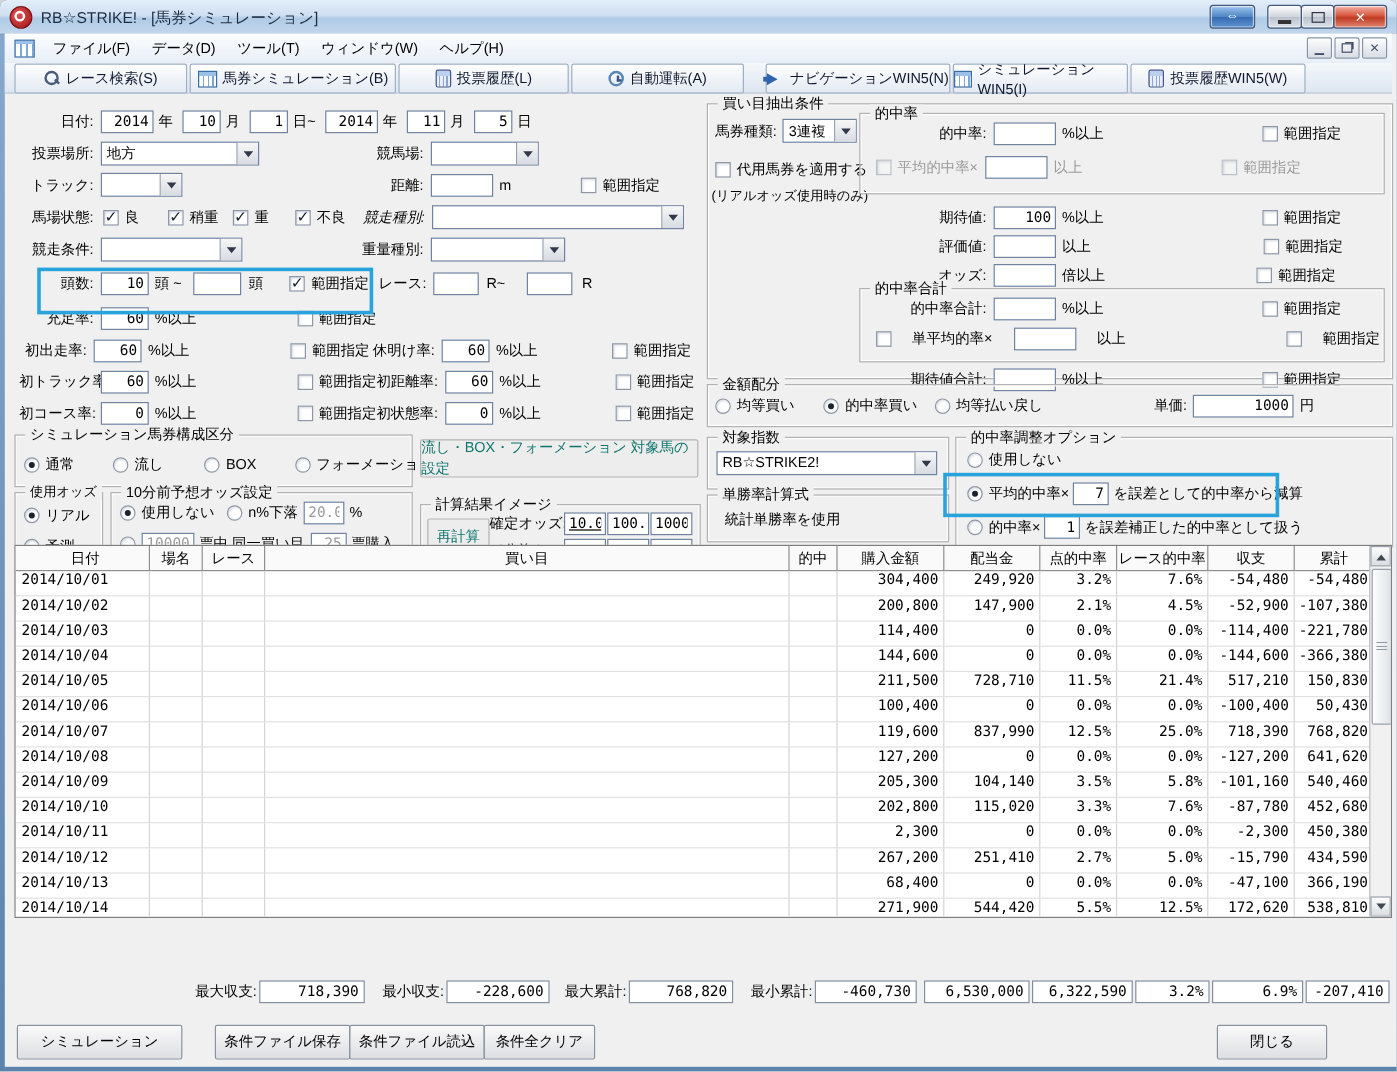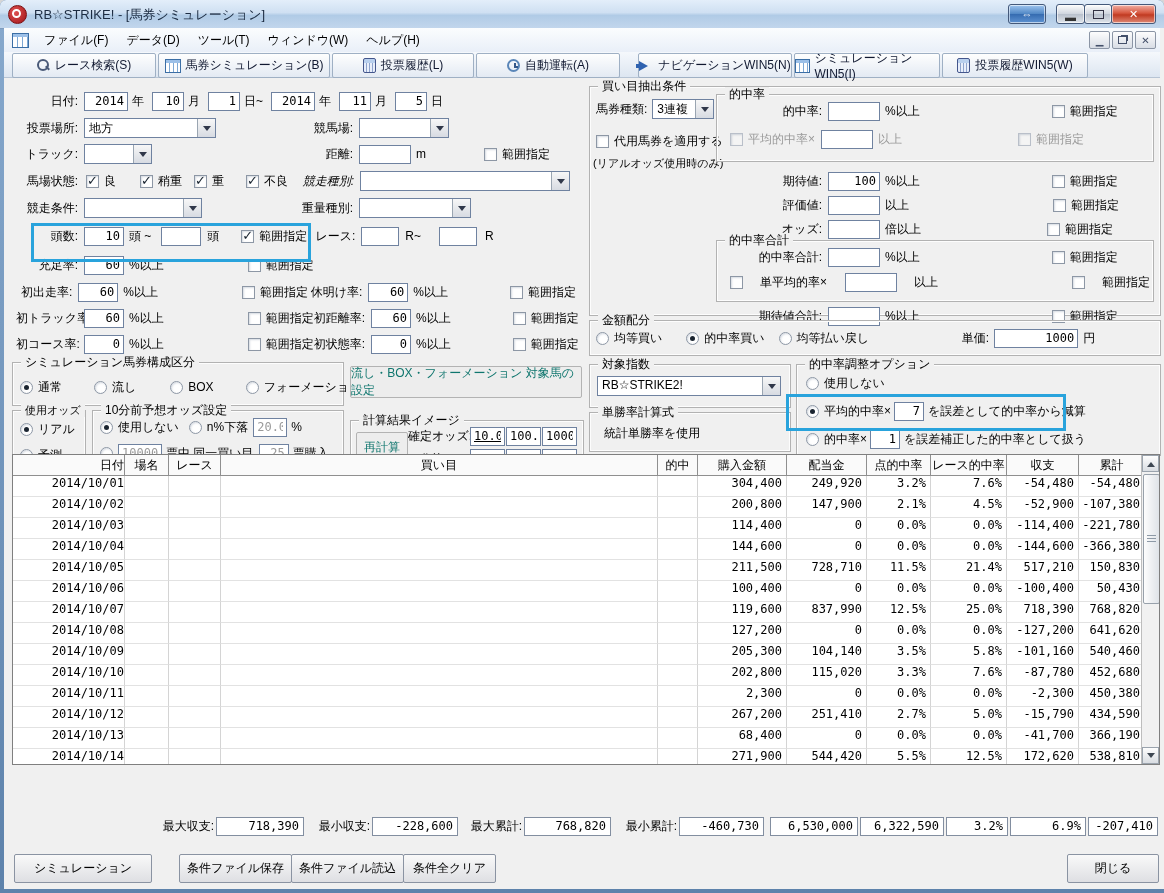--- a/index.html
+++ b/index.html
@@ -85,21 +85,21 @@
   .hl{position:absolute;border:3px solid #29a3dc;pointer-events:none;}
   
   .grid{position:absolute;left:8px;top:426px;width:1148px;height:311px;border:1px solid #7f7f7f;background:#fff;
         overflow:hidden;box-sizing:border-box;}
   .thead{display:flex;height:21px;background:#fafafa;}
   .th{box-sizing:border-box;border-right:1px solid #8f8f8f;border-bottom:1px solid #8f8f8f;text-align:center;
       line-height:20px;overflow:hidden;flex:none;}
   .trow{display:flex;height:21px;}
   .tc{box-sizing:border-box;border-right:1px solid #d4d4d4;border-bottom:1px solid #e2e2e2;line-height:20px;
       overflow:hidden;flex:none;font:12px "DejaVu Sans Mono",monospace;}
-  .c0{width:112px;padding-left:5px;text-align:right;}
+  .c0{width:112px;padding-left:5px;}
   .c1{width:44px;} .c2{width:52px;} .c3{width:437px;} .c4{width:40px;}
   .c5{width:89px;} .c6{width:80px;} .c7{width:64px;} .c8{width:76px;} .c9{width:72px;} .c10{width:66px;}
   .tc.c5,.tc.c6,.tc.c7,.tc.c8,.tc.c9,.tc.c10{text-align:right;padding-right:4px;}
   .vsb{position:absolute;right:0;top:0;width:17px;height:100%;background:#f1f1f1;border-left:1px solid #bdbdbd;}
   .sbtn{position:absolute;left:0;width:17px;height:17px;background:linear-gradient(180deg,#fdfdfd,#d9dde2);
         border:1px solid #9aa3ad;box-sizing:border-box;display:flex;align-items:center;justify-content:center;}
   .sbtn::after{content:"";width:0;height:0;border:4px solid transparent;}
   .sbtn.up::after{border-bottom:5px solid #3e4752;margin-top:-3px;}
   .sbtn.dn::after{border-top:5px solid #3e4752;margin-bottom:-3px;}
   .sthumb{position:absolute;left:1px;top:19px;width:15px;height:128px;border:1px solid #98a1ab;border-radius:2px;
@@ -708,21 +708,21 @@
           <div class="trow">
             <span class="tc c0">2014/10/13</span>
             <span class="tc c1"></span>
             <span class="tc c2"></span>
             <span class="tc c3"></span>
             <span class="tc c4"></span>
             <span class="tc c5">68,400</span>
             <span class="tc c6">0</span>
             <span class="tc c7">0.0%</span>
             <span class="tc c8">0.0%</span>
-            <span class="tc c9">-41,700</span>
+            <span class="tc c9">-47,100</span>
             <span class="tc c10">366,190</span>
           </div>
           <div class="trow">
             <span class="tc c0">2014/10/14</span>
             <span class="tc c1"></span>
             <span class="tc c2"></span>
             <span class="tc c3"></span>
             <span class="tc c4"></span>
             <span class="tc c5">271,900</span>
             <span class="tc c6">544,420</span>
@@ -760,21 +760,21 @@
       </div>
     <div class="btn" style="position:absolute;left:175px;top:826px;width:111px;height:27px;">
       <span>条件ファイル保存</span>
       </div>
     <div class="btn" style="position:absolute;left:287px;top:826px;width:111px;height:27px;">
       <span>条件ファイル読込</span>
       </div>
     <div class="btn" style="position:absolute;left:399px;top:826px;width:91px;height:27px;">
       <span>条件全クリア</span>
       </div>
-    <div class="btn" style="position:absolute;left:1063px;top:826px;width:90px;height:27px;">
+    <div class="btn" style="position:absolute;left:1010px;top:826px;width:90px;height:27px;">
       <span>閉じる</span>
       </div>
 
   </div>
 
   <div class="hl" style="left: 31px; top: 223px; width: 274px; height: 33px; border-color: rgb(41, 163, 220);"></div>
   <div class="hl" style="left: 786px; top: 394px; width: 274px; height: 31px; border-color: rgb(41, 163, 220);"></div>
 
 </div>
 

